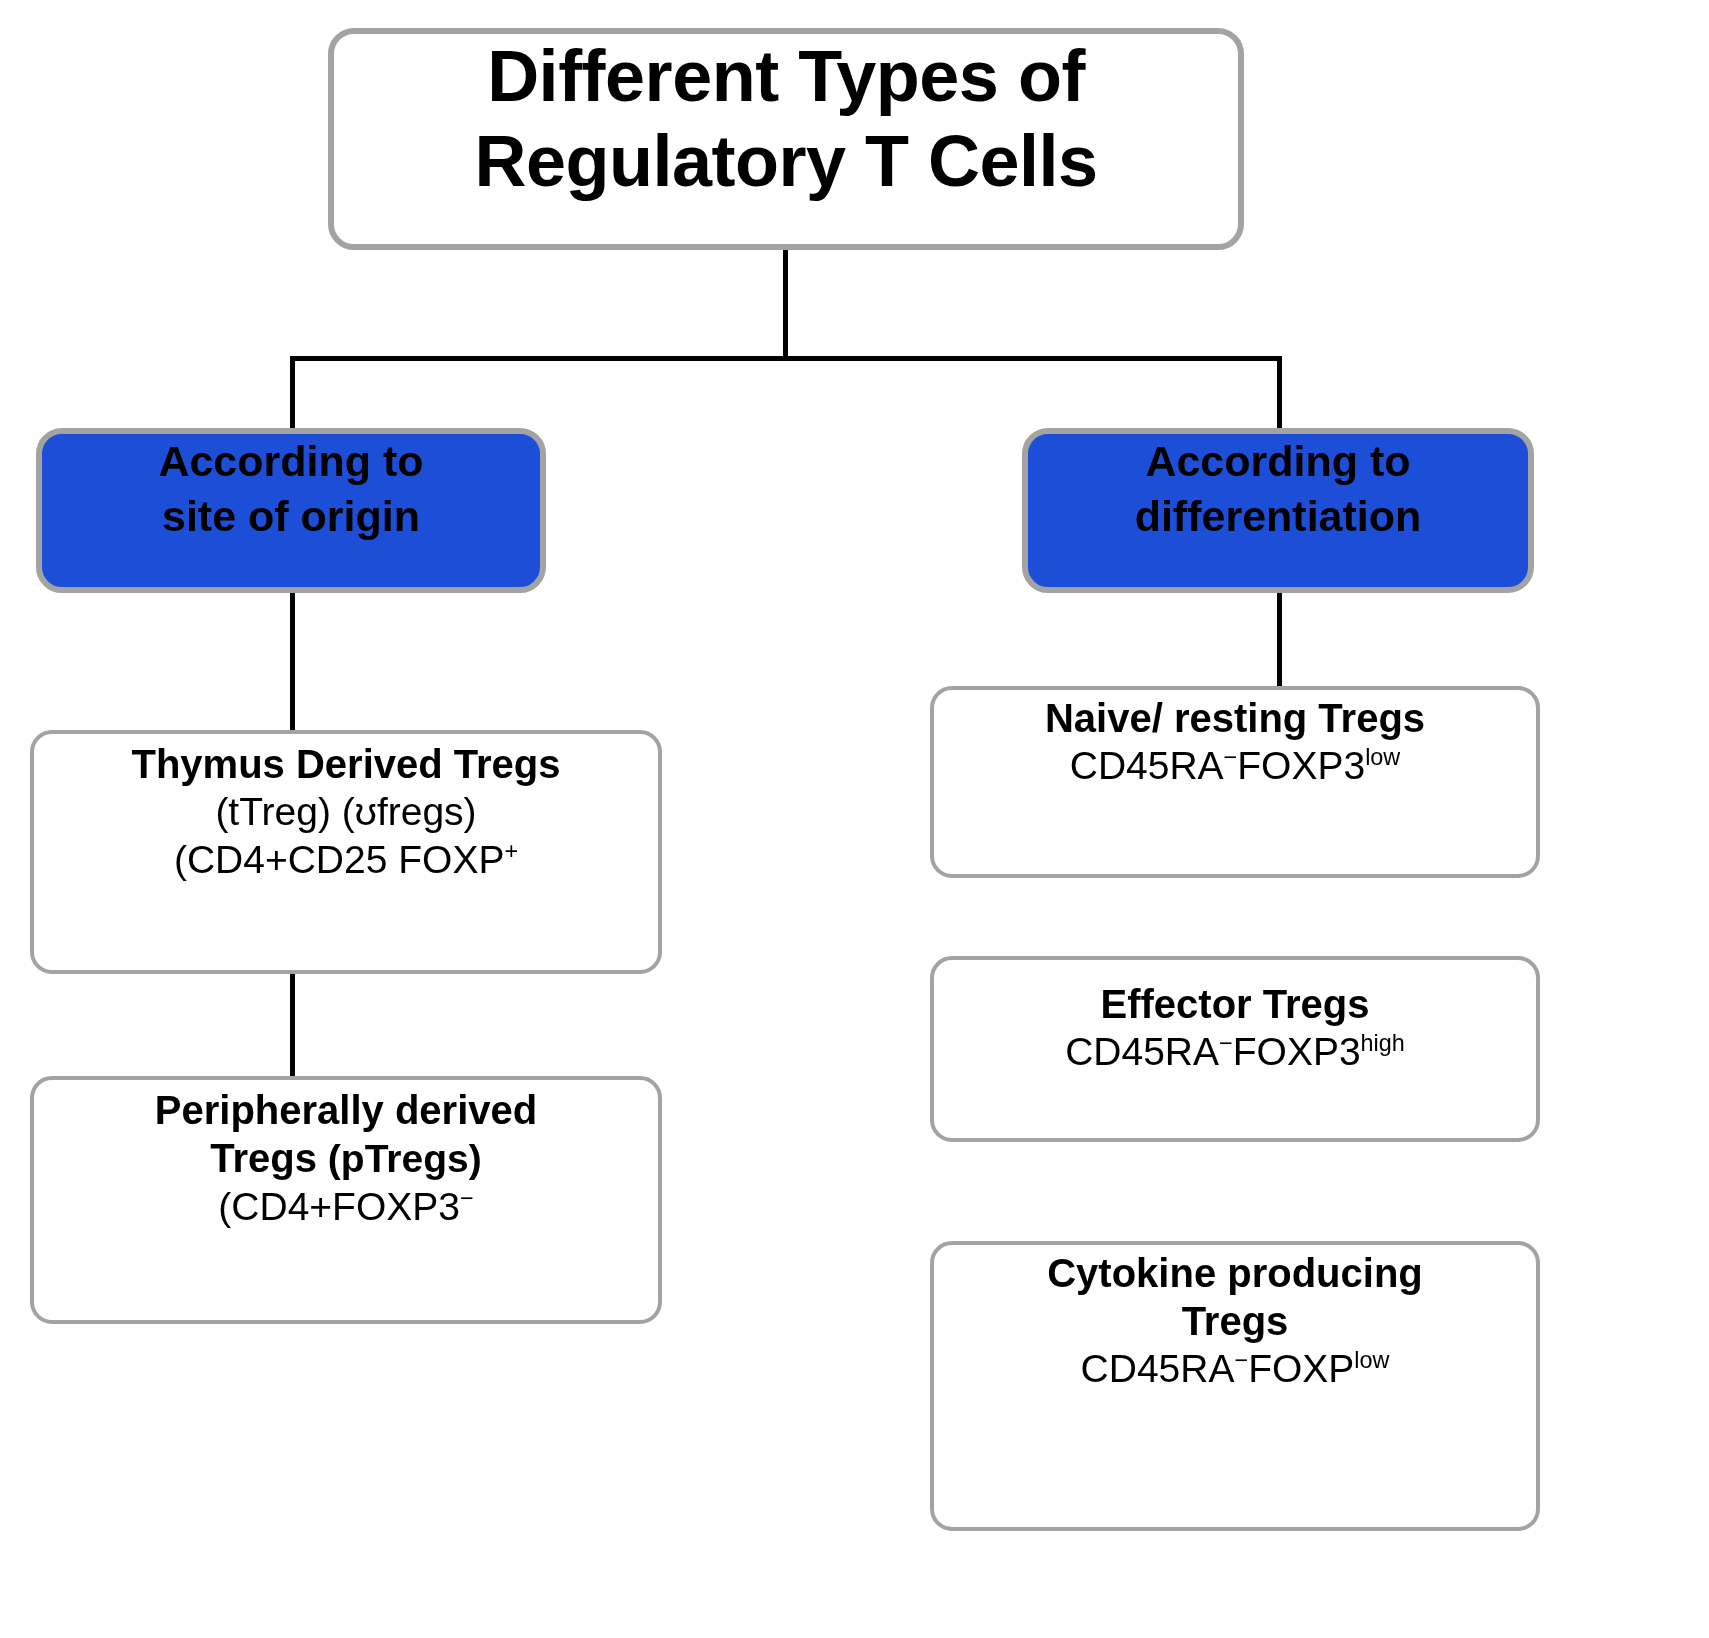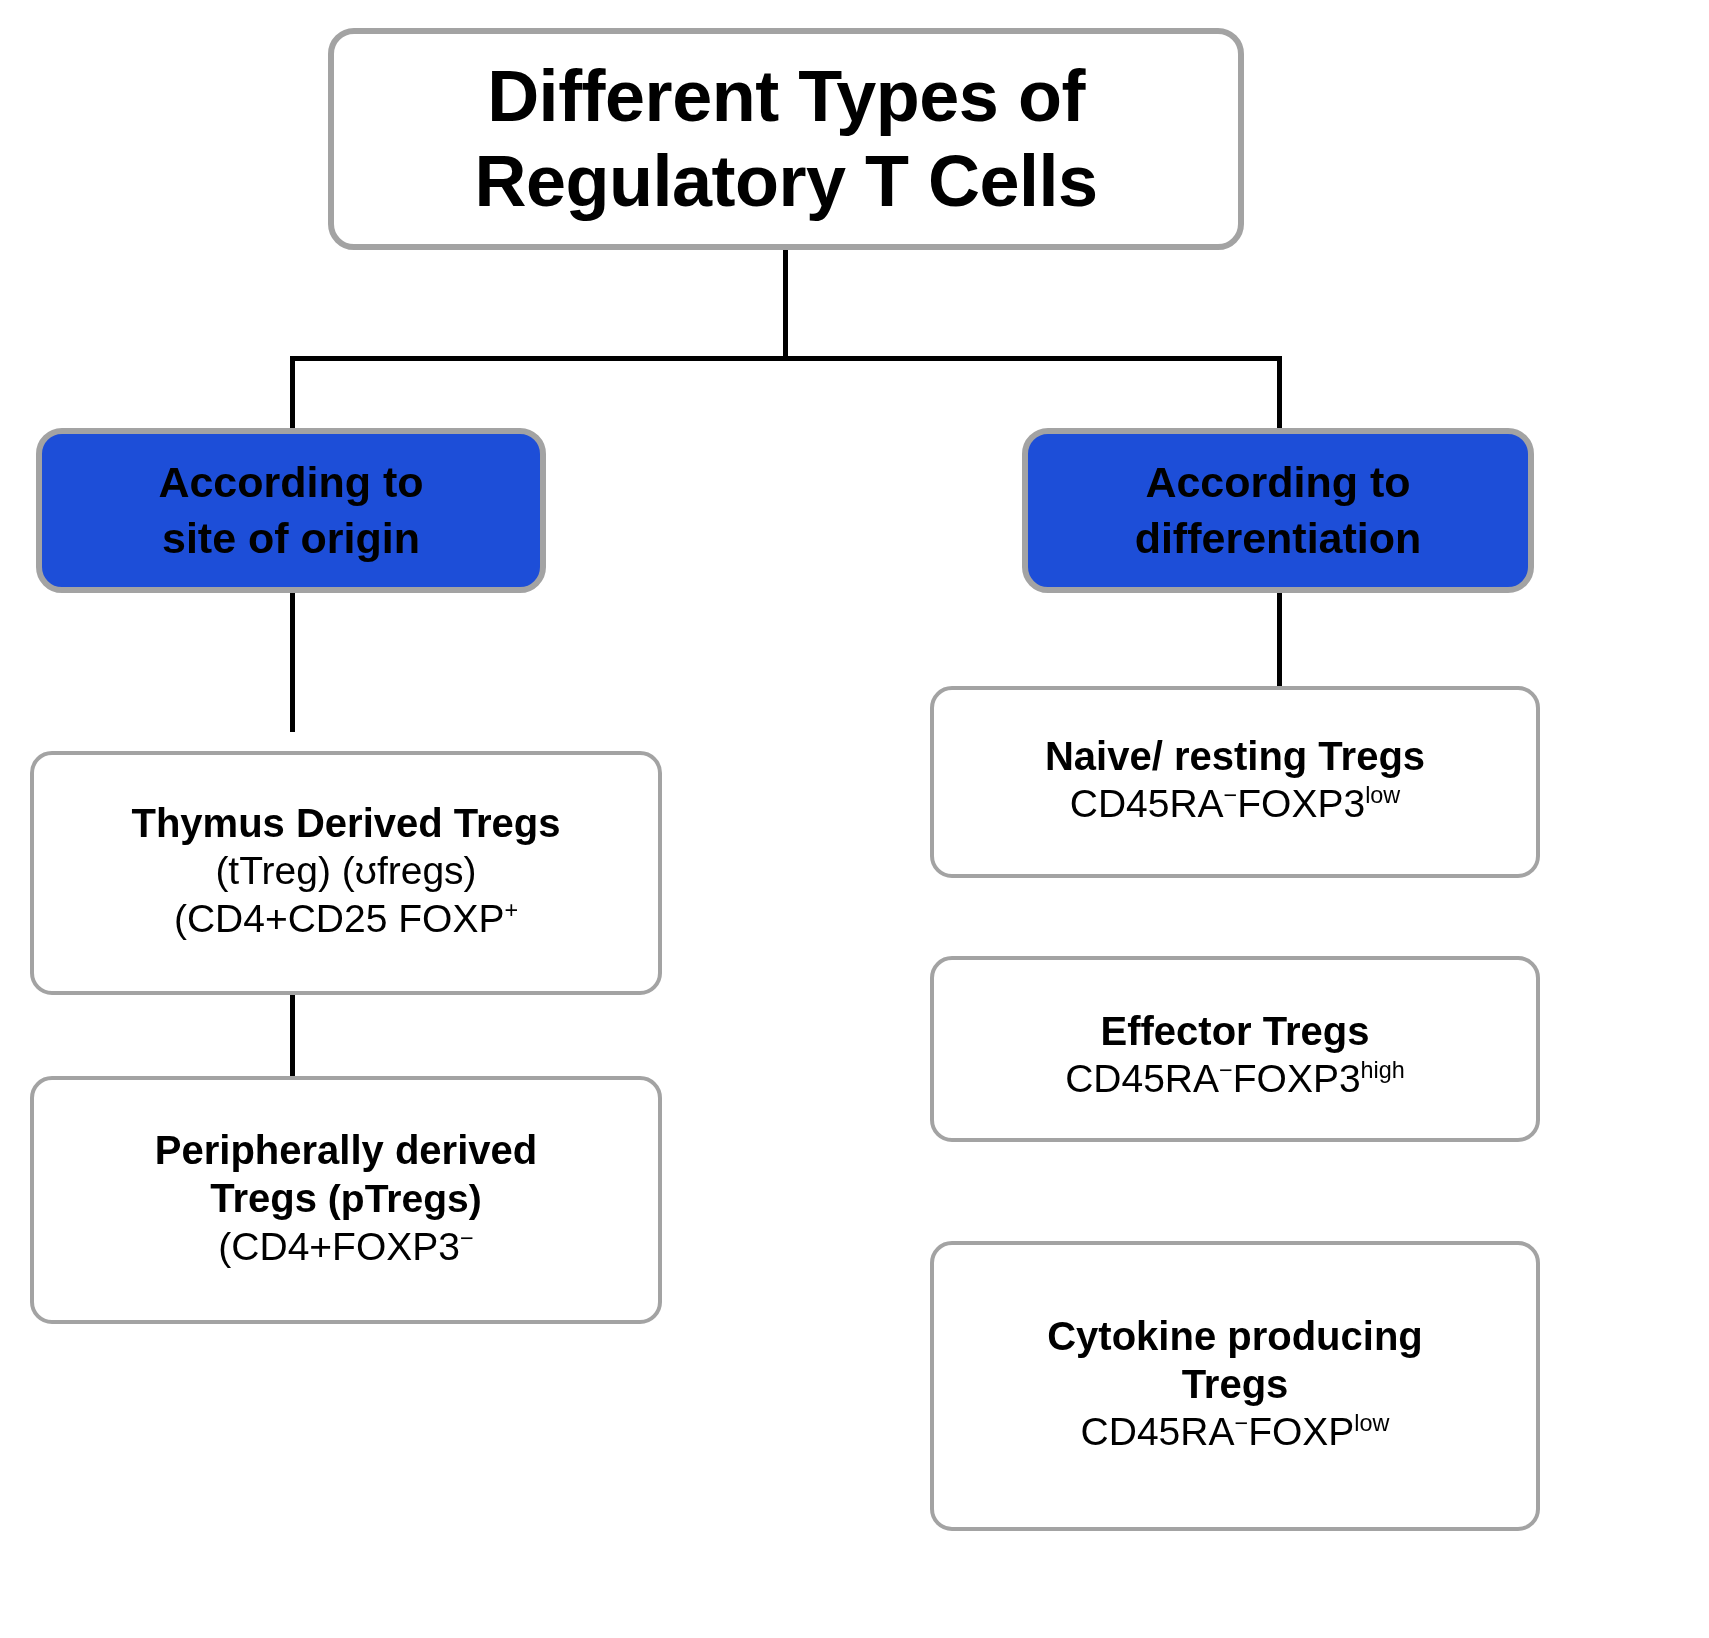--- a/index.html
+++ b/index.html
@@ -22,21 +22,20 @@
   
   .node {
     position: absolute;
     box-sizing: border-box;
     border: 4px solid #a3a3a3;
     border-radius: 22px;
     background: #ffffff;
     display: flex;
     flex-direction: column;
     align-items: center;
-    justify-content: center;
     text-align: center;
     line-height: 1.12;
   }
   .node.blue {
     background: #1d4ed8;
     border-width: 6px;
   }
 
   
   #title-box {
@@ -98,21 +97,20 @@
   .mixed b { font-weight: bold; }
   .mixed span.reg { font-weight: bold; font-size: 39px; }
 
   
   #leaf-ttreg {
     left: 30px;
     top: 730px;
     width: 632px;
     height: 244px;
     padding: 6px 24px 10px;
-    margin-top: 21px;
   }
   #leaf-ptreg {
     left: 30px;
     top: 1076px;
     width: 632px;
     height: 248px;
     padding: 6px 10px 10px;
   }
 
   

